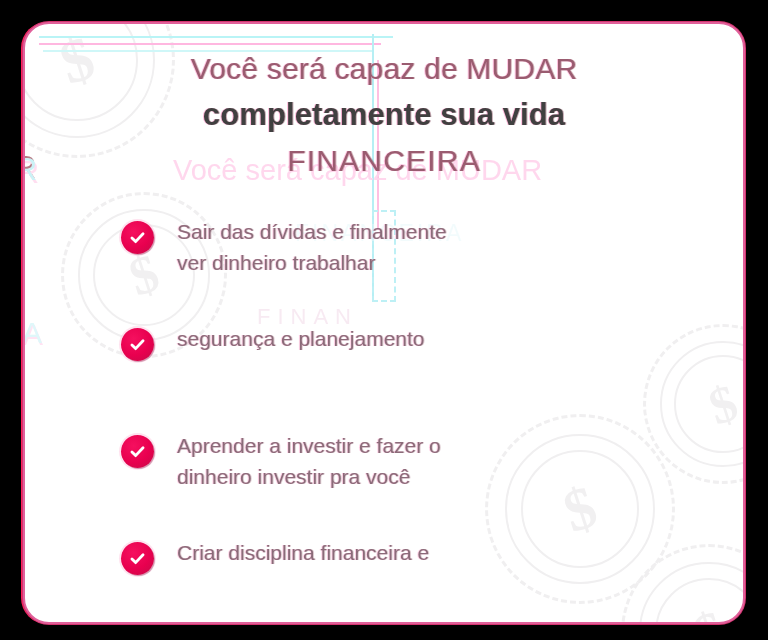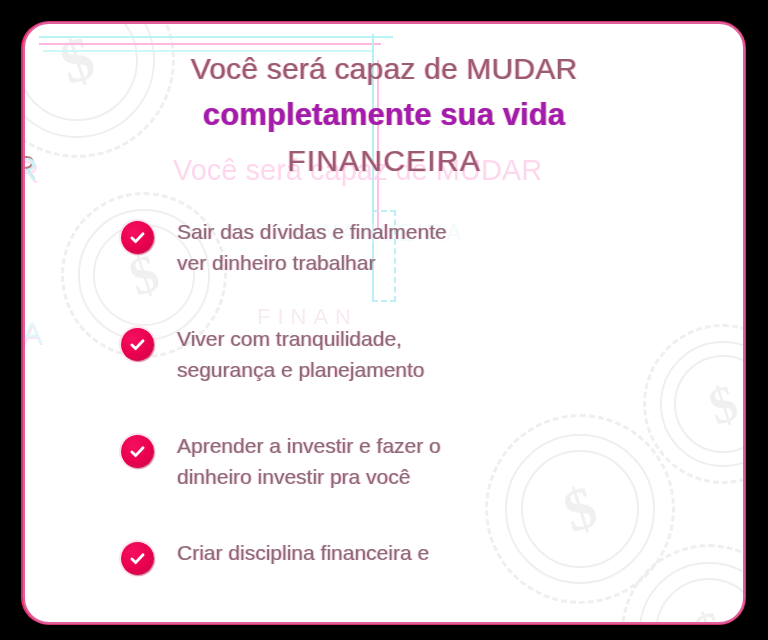--- a/index.html
+++ b/index.html
@@ -160,21 +160,21 @@
     font-size: 30px;
     font-weight: 400;
     color: #9a5c70;
     letter-spacing: 0.2px;
     text-shadow: -1px 0 0 rgba(255,150,200,0.55), 1px 0 0 rgba(120,20,40,0.30);
   }
   #headline-line2 {
     margin-top: 11px;
     font-size: 31px;
     font-weight: 700;
-    color: #a21caf;
+    color: #404040;
     letter-spacing: 0.1px;
     text-shadow: -1px 0 0 rgba(255,140,195,0.6), 1px 0 0 rgba(90,10,35,0.35);
   }
   #headline-line3 {
     margin-top: 11px;
     font-size: 30px;
     font-weight: 400;
     color: #9a5c70;
     letter-spacing: 1.2px;
     text-shadow: -1px 0 0 rgba(255,150,200,0.55), 1px 0 0 rgba(120,20,40,0.30);
@@ -285,21 +285,20 @@
         </span>
       </li>
 
       <li class="benefit-item">
         <span class="check-badge">
           <svg width="19" height="19" viewBox="0 0 24 24" aria-hidden="true">
             <path d="M5 12.6 L9.6 17.2 L19 7.2" fill="none" stroke="#ffffff" stroke-width="3.6" stroke-linecap="round" stroke-linejoin="round"></path>
           </svg>
         </span>
         <span class="benefit-text">
-          <span>Viver com tranquilidade,</span>
           <span>segurança e planejamento</span>
         </span>
       </li>
 
       <li class="benefit-item">
         <span class="check-badge">
           <svg width="19" height="19" viewBox="0 0 24 24" aria-hidden="true">
             <path d="M5 12.6 L9.6 17.2 L19 7.2" fill="none" stroke="#ffffff" stroke-width="3.6" stroke-linecap="round" stroke-linejoin="round"></path>
           </svg>
         </span>

